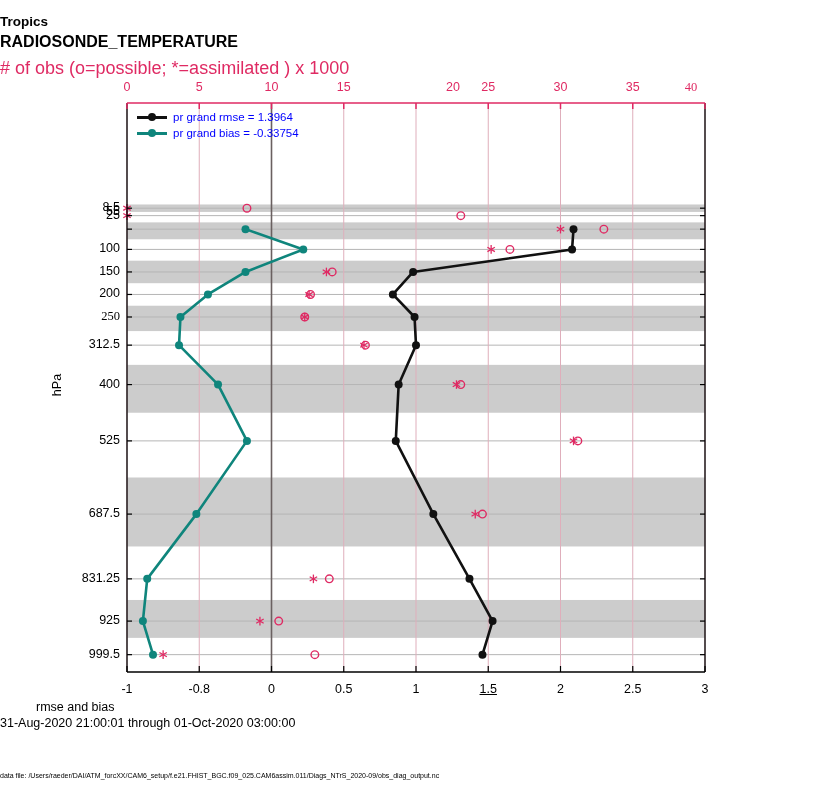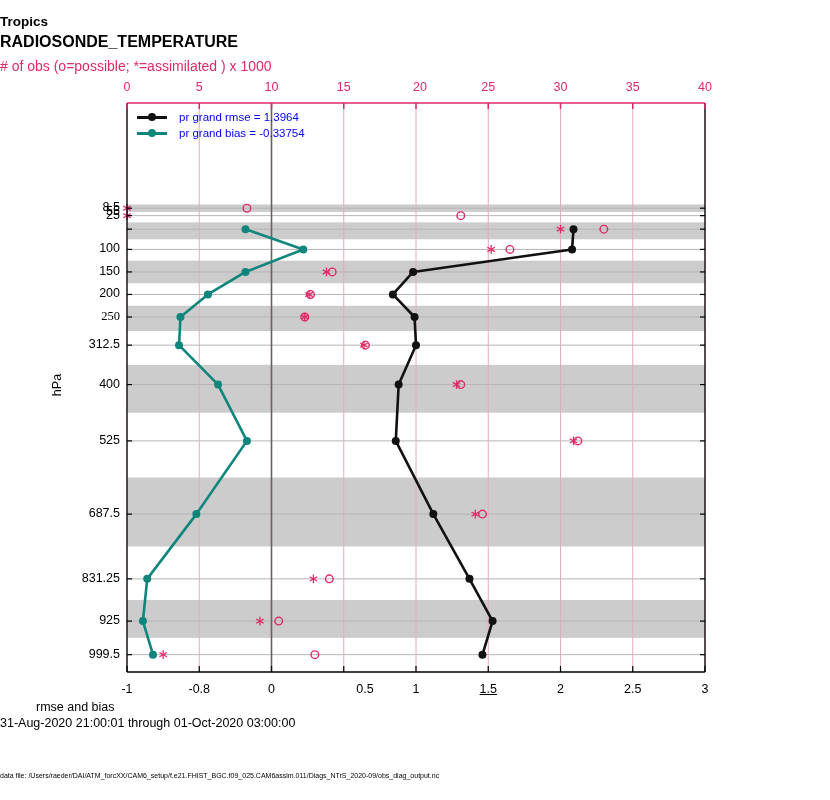--- a/index.html
+++ b/index.html
@@ -1,56 +1,56 @@
 <!DOCTYPE html>
 <html><head>
 <meta charset="utf-8">
 <style>
   html,body{margin:0;padding:0;background:#fff;}
   #page{position:relative;width:830px;height:800px;background:#ffffff;overflow:hidden;
         font-family:"Liberation Sans","DejaVu Sans",sans-serif;color:#000;}
   .centered{position:absolute;left:0;width:830px;text-align:left;}
   #title{top:14px;font-size:13.5px;font-weight:bold;}
   #subtitle{top:33px;font-size:16px;font-weight:bold;}
-  #obs-axis-label{top:58px;font-size:14px;}
+  #obs-axis-label{top:58px;font-size:18px;}
   #xlabel{top:700px;font-size:12.5px;padding-left:36px;}
   #date-range{top:716px;font-size:12.5px;}
   #footer{top:772px;font-size:7px;}
   #plot-svg{position:absolute;left:127px;top:103px;overflow:visible;}
   #top-axis-labels{position:absolute;top:80px;left:0;width:830px;height:16px;}
   #bottom-axis-labels{position:absolute;top:682px;left:0;width:830px;height:16px;}
   #top-axis-labels div,#bottom-axis-labels div{position:absolute;top:0;width:60px;text-align:center;font-size:12.5px;}
   #y-axis-labels{position:absolute;top:0;left:0;}
   #y-axis-labels div{position:absolute;left:40px;width:80px;text-align:right;font-size:12.5px;}
   #ylabel{position:absolute;left:46px;top:378px;font-size:12.5px;transform:rotate(-90deg);transform-origin:center;}
   #legend{position:absolute;left:137px;top:109px;}
   .legend-row{display:flex;align-items:center;height:16px;}
   .swatch{position:relative;width:30px;height:10px;display:inline-block;flex:0 0 30px;}
   .sw-line{position:absolute;left:0;right:0;top:4px;height:2.5px;}
   .sw-dot{position:absolute;left:11px;top:1px;width:8px;height:8px;border-radius:50%;}
-  .legend-text{font-size:11.5px;margin-left:12px;white-space:nowrap;}
+  .legend-text{font-size:11.5px;margin-left:6px;white-space:nowrap;}
 </style>
 </head>
 <body>
 
 <div id="page">
   <div id="title" class="centered">Tropics</div>
   <div id="subtitle" class="centered">RADIOSONDE_TEMPERATURE</div>
   <div id="obs-axis-label" class="centered" style="color: rgb(223, 42, 99);"># of obs (o=possible; *=assimilated ) x 1000</div>
 
   <div id="top-axis-labels" style="color: rgb(223, 42, 99);">
       <div style="left: 97px;">0</div>
       <div style="left: 169.25px;">5</div>
       <div style="left: 241.5px;">10</div>
       <div style="left: 313.75px;">15</div>
-      <div style="left: 390px;">20</div>
+      <div style="left: 400px; text-align: right;">20</div>
       <div style="left: 458.25px;">25</div>
       <div style="left: 530.5px;">30</div>
       <div style="left: 602.75px;">35</div>
-      <div style="left: 675px;">40</div>
+      <div style="left: 661px; font-family: Liberation Serif, serif;">40</div>
     </div>
   <div id="y-axis-labels">
       <div style="top: 200.195px;">8.5</div>
       <div style="top: 207.629px;">25</div>
       <div style="top: 204px;">55</div>
       <div style="top: 241.417px;">100</div>
       <div style="top: 263.943px;">150</div>
       <div style="top: 286.469px;">200</div>
       <div style="top: 308.994px; font-family: Liberation Serif, serif;">250</div>
       <div style="top: 337.152px;">312.5</div>
@@ -271,21 +271,21 @@
           <span class="sw-dot" style="background: rgb(15, 133, 124);"></span>
         </span>
       <span class="legend-text" style="color: rgb(0, 0, 255);">pr grand bias = -0.33754</span>
     </div>
   </div>
 
   <div id="bottom-axis-labels">
       <div style="left: 97px;">-1</div>
       <div style="left: 169.25px;">-0.8</div>
       <div style="left: 241.5px;">0</div>
-      <div style="left: 313.75px; text-align: right;">0.5</div>
+      <div style="left: 313.75px;">0.5</div>
       <div style="left: 386px;">1</div>
       <div style="left: 458.25px; text-decoration: underline;">1.5</div>
       <div style="left: 530.5px;">2</div>
       <div style="left: 602.75px;">2.5</div>
       <div style="left: 675px;">3</div>
     </div>
   <div id="xlabel" class="centered">rmse and bias</div>
   <div id="date-range" class="centered">31-Aug-2020 21:00:01 through 01-Oct-2020 03:00:00</div>
   <div id="footer" class="centered">data file: /Users/raeder/DAI/ATM_forcXX/CAM6_setup/f.e21.FHIST_BGC.f09_025.CAM6assim.011/Diags_NTrS_2020-09/obs_diag_output.nc</div>
 </div>

